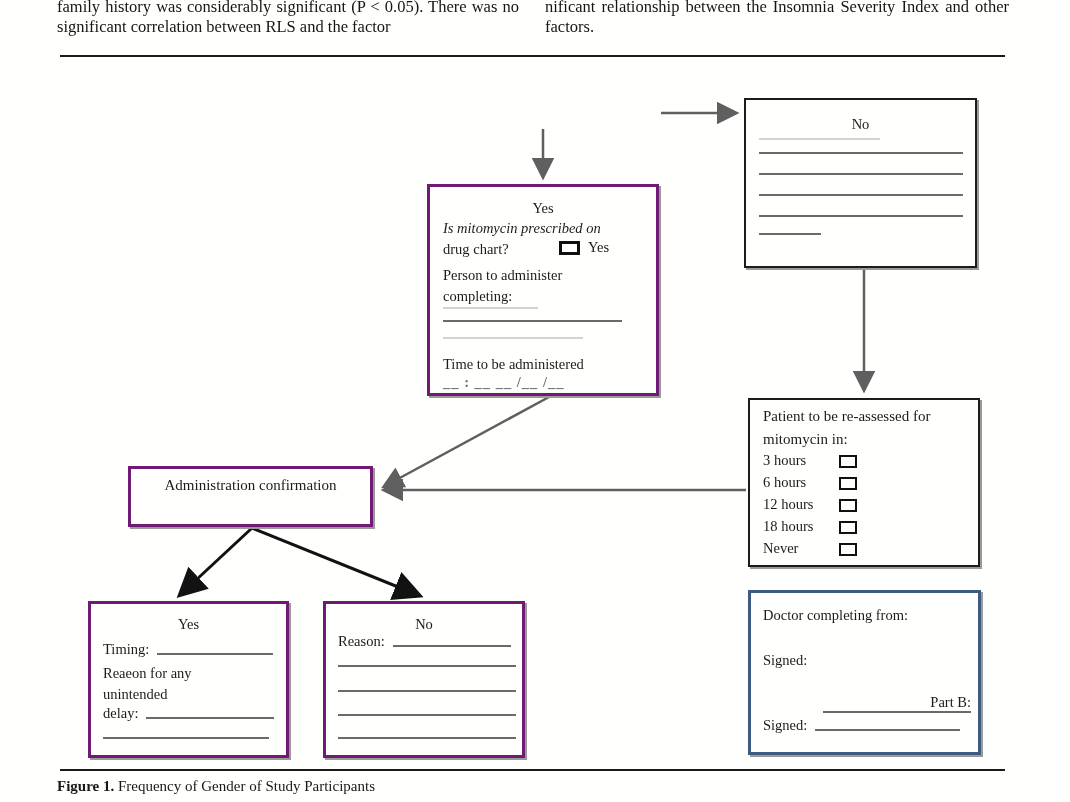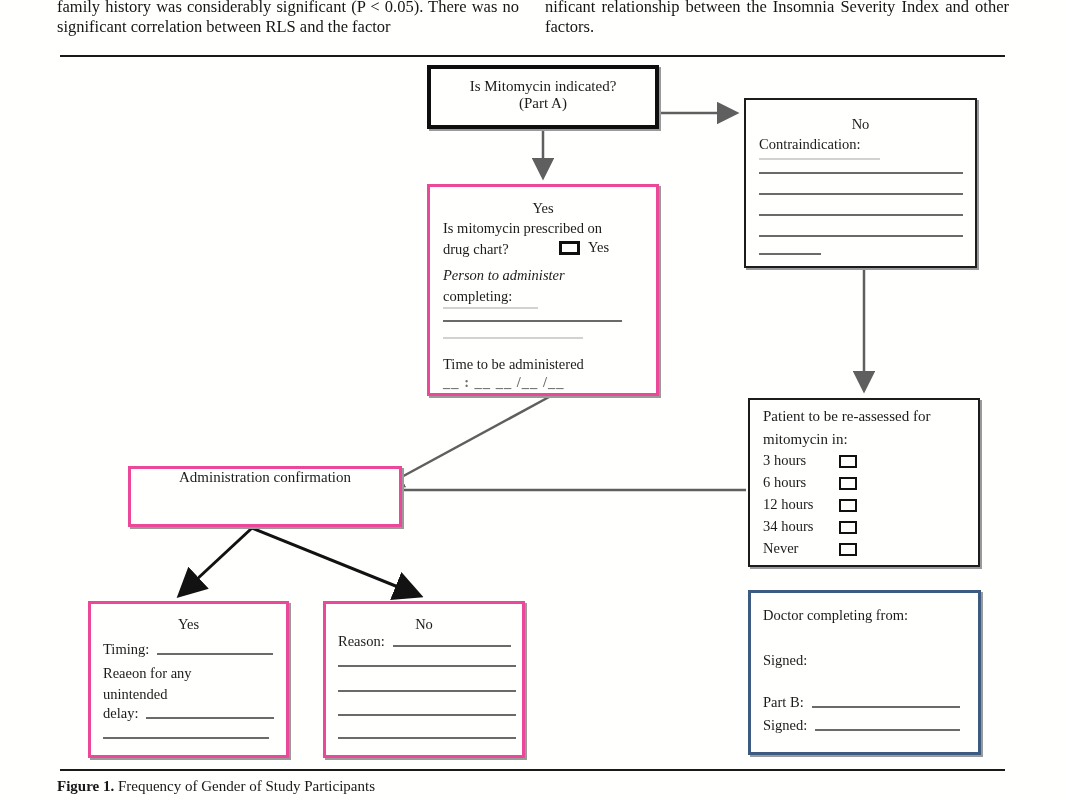--- a/index.html
+++ b/index.html
@@ -3,21 +3,21 @@
 <meta charset="utf-8">
 <style>
   html,body{margin:0;padding:0;background:#ffffff;}
   #page{position:relative;width:1070px;height:802px;background:#fffffd;overflow:hidden;
         font-family:"Liberation Serif","DejaVu Serif",serif;color:#1b1b1b;}
   .abs{position:absolute;}
   .paper-col{font-size:16.5px;line-height:20px;text-align:justify;color:#151515;}
   .rule{background:#1a1a1a;height:2px;}
   .fc-box{position:absolute;box-sizing:border-box;background:#fffffd;box-shadow:2px 2px 0 #9a9a9a;}
   .b-thick{border:4px solid #0e0e0e;}
-  .b-med{border:3px solid #ec4899;}
+  .b-med{border:3px solid #701a75;}
   .b-thin{border:2px solid #1c1c1c;}
   .b-blue{border:3px solid #3d5a80;}
   .center-txt{text-align:center;}
   .fs{font-size:14.5px;line-height:20px;}
   .fs-lg{font-size:15px;}
   .blank{height:2px;background:#6a6a6a;}
   .blank-faint{height:2px;background:#d2d2d2;}
   .chk{box-sizing:border-box;border:2.5px solid #101010;background:#fffffd;}
   .lblrow{position:absolute;display:flex;align-items:flex-end;font-size:14.5px;}
   .lblrow .line{flex:0 0 auto;height:2px;background:#6a6a6a;margin:0 0 3px 8px;}
@@ -48,43 +48,38 @@
     </defs>
     <line x1="543" y1="129" x2="543" y2="176" stroke="#5f5f5f" stroke-width="2.5" marker-end="url(#ah-gray)"></line>
     <line x1="661" y1="113" x2="735" y2="113" stroke="#5f5f5f" stroke-width="2.5" marker-end="url(#ah-gray)"></line>
     <line x1="864" y1="270" x2="864" y2="389" stroke="#5f5f5f" stroke-width="2.5" marker-end="url(#ah-gray)"></line>
     <line x1="746" y1="490" x2="385" y2="490" stroke="#5f5f5f" stroke-width="2.5" marker-end="url(#ah-gray)"></line>
     <line x1="549" y1="397" x2="385" y2="486" stroke="#5f5f5f" stroke-width="2.5" marker-end="url(#ah-gray)"></line>
     <line x1="252" y1="528" x2="181" y2="594" stroke="#121212" stroke-width="3" marker-end="url(#ah-black)"></line>
     <line x1="252" y1="528" x2="418" y2="595" stroke="#121212" stroke-width="3" marker-end="url(#ah-black)"></line>
   </svg>
 
-  <div class="fc-box b-thick center-txt" style="left:427px;top:65px;width:232px;height:64px;padding-top:9px;">
-    <div class="fs-lg">Is Mitomycin indicated?</div>
-    <div class="fs-lg">(Part A)</div>
-  </div>
 
   <div class="fc-box b-thin" style="left:744px;top:98px;width:233px;height:170px;">
     <div class="fs center-txt" style="margin-top:14px;">No</div>
-    <div class="fs" style="margin:0 0 0 13px;">Contraindication:</div>
     <div class="blank-faint" style="margin:4px 95px 0 13px;"></div>
     <div class="blank" style="margin:12px 12px 0 13px;"></div>
     <div class="blank" style="margin:19px 12px 0 13px;"></div>
     <div class="blank" style="margin:19px 12px 0 13px;"></div>
     <div class="blank" style="margin:19px 12px 0 13px;"></div>
     <div class="blank" style="margin:16px 0 0 13px;width:62px;"></div>
   </div>
 
   <div class="fc-box b-med" style="left:427px;top:184px;width:232px;height:212px;">
     <div class="fs center-txt abs" style="left:0;right:0;top:11px;">Yes</div>
-    <div class="fs abs" style="left:13px;top:31px;">Is mitomycin prescribed on</div>
+    <div class="fs abs" style="left:13px;top:31px;font-style:italic;">Is mitomycin prescribed on</div>
     <div class="fs abs" style="left:13px;top:52px;">drug chart?</div>
     <div class="chk abs" style="left:129px;top:54px;width:21px;height:14px;border-width:3px;"></div>
     <div class="fs abs" style="left:158px;top:50px;">Yes</div>
-    <div class="fs abs" style="left:13px;top:78px;font-style:italic;">Person to administer</div>
+    <div class="fs abs" style="left:13px;top:78px;">Person to administer</div>
     <div class="fs abs" style="left:13px;top:99px;">completing:</div>
     <div class="blank-faint abs" style="left:13px;top:120px;width:95px;"></div>
     <div class="blank abs" style="left:13px;top:133px;width:179px;"></div>
     <div class="blank-faint abs" style="left:13px;top:150px;width:140px;"></div>
     <div class="fs abs" style="left:13px;top:167px;">Time to be administered</div>
     <div class="fs abs blanks-gray" style="left:13px;top:185px;text-align:center;">__ : __    __ /__ /__</div>
   </div>
 
   <div class="fc-box b-thin" style="left:748px;top:398px;width:232px;height:169px;">
     <div class="fs-lg abs" style="left:13px;top:8px;">Patient to be re-assessed for</div>
@@ -95,30 +90,30 @@
     </div>
     <div class="lblrow" style="left:13px;top:74px;width:200px;">
       <span>6 hours</span>
       <span class="chk abs" style="left:76px;top:3px;width:18px;height:13px;"></span>
     </div>
     <div class="lblrow" style="left:13px;top:96px;width:200px;">
       <span>12 hours</span>
       <span class="chk abs" style="left:76px;top:3px;width:18px;height:13px;"></span>
     </div>
     <div class="lblrow" style="left:13px;top:118px;width:200px;">
-      <span>34 hours</span>
+      <span>18 hours</span>
       <span class="chk abs" style="left:76px;top:3px;width:18px;height:13px;"></span>
     </div>
     <div class="lblrow" style="left:13px;top:140px;width:200px;">
       <span>Never</span>
       <span class="chk abs" style="left:76px;top:3px;width:18px;height:13px;"></span>
     </div>
   </div>
 
-  <div class="fc-box b-med center-txt" style="left:128px;top:466px;width:274px;height:61px;">
+  <div class="fc-box b-med center-txt" style="left:128px;top:466px;width:245px;height:61px;padding-top:8px;">
     <div class="fs-lg">Administration confirmation</div>
   </div>
 
   <div class="fc-box b-med" style="left:88px;top:601px;width:201px;height:157px;">
     <div class="fs center-txt abs" style="left:0;right:0;top:10px;">Yes</div>
     <div class="lblrow" style="left:12px;top:37px;width:177px;">
       <span>Timing:</span>
       <span class="line" style="width:116px;"></span>
     </div>
     <div class="fs abs" style="left:12px;top:59px;">Reaeon for any</div>
@@ -138,21 +133,21 @@
     </div>
     <div class="blank abs" style="left:12px;top:61px;width:178px;"></div>
     <div class="blank abs" style="left:12px;top:86px;width:178px;"></div>
     <div class="blank abs" style="left:12px;top:110px;width:178px;"></div>
     <div class="blank abs" style="left:12px;top:133px;width:178px;"></div>
   </div>
 
   <div class="fc-box b-blue" style="left:748px;top:590px;width:233px;height:165px;text-align:center;">
     <div class="fs abs" style="left:12px;top:12px;">Doctor completing from:</div>
     <div class="fs abs" style="left:12px;top:57px;">Signed:</div>
-    <div class="lblrow" style="left:12px;top:101px;width:208px;">
+    <div class="lblrow" style="left:12px;top:101px;width:208px;flex-direction:column;">
       <span>Part B:</span>
       <span class="line" style="width:148px;"></span>
     </div>
     <div class="lblrow" style="left:12px;top:124px;width:208px;">
       <span>Signed:</span>
       <span class="line" style="width:145px;"></span>
     </div>
   </div>
 
   <div class="abs caption" style="left:57px;top:778px;">

